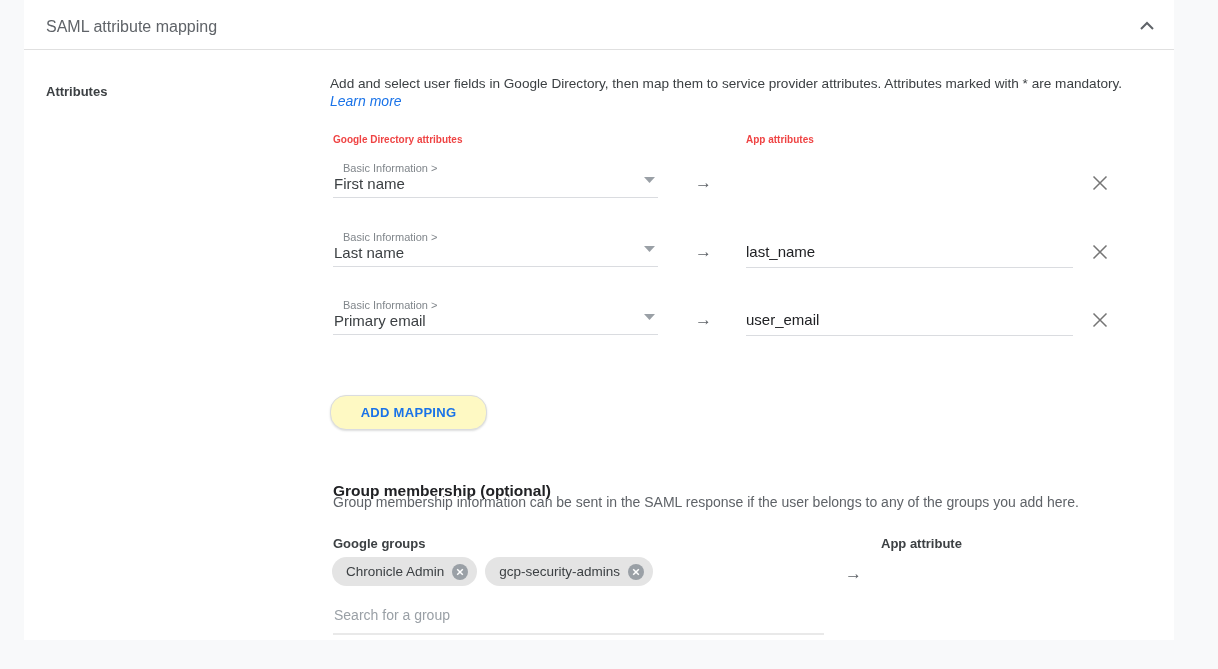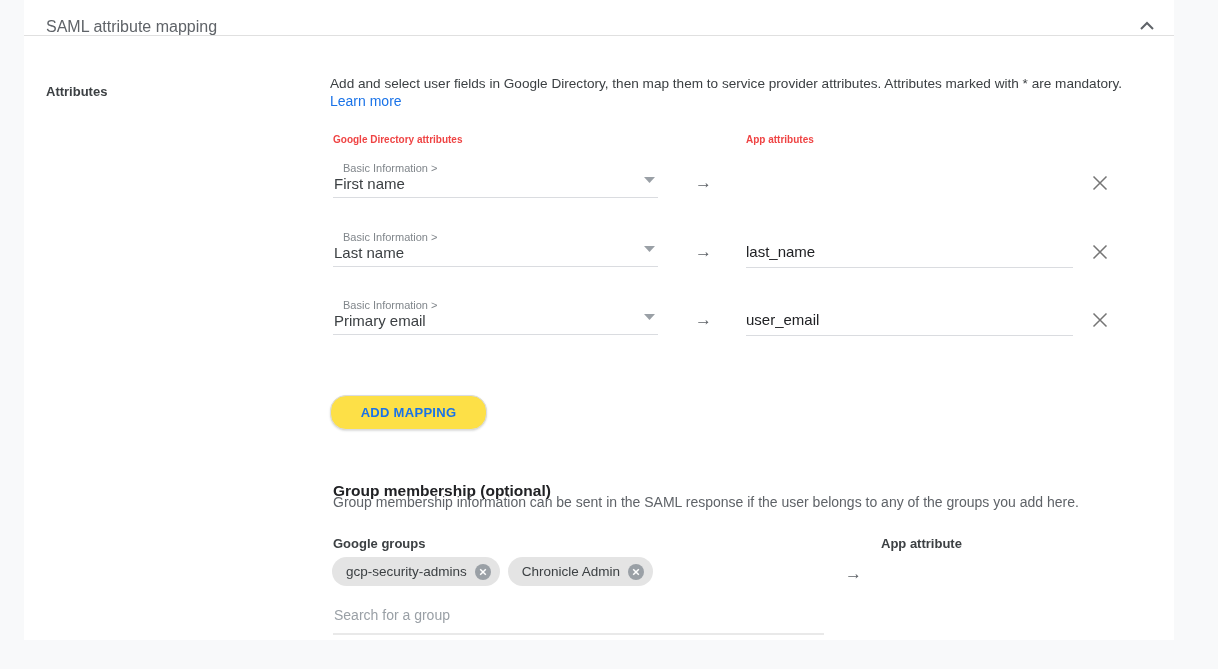--- a/index.html
+++ b/index.html
@@ -5,28 +5,28 @@
   * { margin:0; padding:0; box-sizing:border-box; }
   html,body { background:#f8f9fa; }
   .page {
     position:relative; width:1218px; height:669px; overflow:hidden;
     background:#f8f9fa; font-family:"Liberation Sans", sans-serif;
   }
   .card {
     position:absolute; left:24px; top:0; width:1150px; height:640px;
     background:#ffffff;
   }
-  .card-header { position:absolute; top:0; left:0; right:0; height:36px; border-bottom:1px solid #e0e0e0; }
+  .card-header { position:absolute; top:0; left:0; right:0; height:50px; border-bottom:1px solid #e0e0e0; }
   .card-title { position:absolute; left:22px; top:18px; font-size:16px; color:#5f6368; }
   .collapse-btn { position:absolute; right:14px; top:15px; width:26px; height:24px; border:none; background:none; cursor:pointer; display:flex; align-items:center; justify-content:center; }
 
   .attributes-label { position:absolute; left:22px; top:84px; font-size:13px; font-weight:bold; color:#3c4043; }
 
   .desc { position:absolute; left:306px; top:76px; font-size:13.6px; color:#3c4043; white-space:nowrap; }
-  .learn-more { position:absolute; left:306px; top:93px; font-size:14px; color:#1a73e8; text-decoration:none; cursor:pointer; }
+  .learn-more { position:absolute; left:306px; top:93px; font-size:14px; color:#1a73e8; text-decoration:none; cursor:pointer;font-style:italic; }
 
   .col-header { position:absolute; top:134px; font-size:10px; font-weight:bold; color:#ef4444; }
   .col-google { left:309px; }
   .col-app { left:722px; }
 
   .map-row { position:absolute; left:0; width:1150px; height:48px; }
   .row-0 { top:160px; } .row-1 { top:229px; } .row-2 { top:297px; }
 
   .dir-select { position:absolute; left:309px; top:0; width:325px; height:38px; border-bottom:1px solid #dadce0; cursor:pointer; }
   .select-cat { position:absolute; left:10px; top:2px; font-size:11px; color:#80868b; }
@@ -38,21 +38,21 @@
   .app-input {
     position:absolute; left:722px; top:10px; width:327px; height:29px;
     border:none; border-bottom:1px solid #dadce0; background:transparent;
     font-family:"Liberation Sans", sans-serif; font-size:15px; color:#202124;
     outline:none; padding:0 0 4px 0;
   }
   .remove-btn { position:absolute; left:1064px; top:12px; width:24px; height:24px; border:none; background:none; cursor:pointer; display:flex; align-items:center; justify-content:center; }
 
   .add-mapping-btn {
     position:absolute; left:306px; top:395px; width:157px; height:35px;
-    background:#fde047; border:1px solid #dadce0; border-radius:16px;
+    background:#fef9c3; border:1px solid #dadce0; border-radius:16px;
     box-shadow:0 1px 2px rgba(60,64,67,0.18);
     color:#1a73e8; font-family:"Liberation Sans", sans-serif;
     font-size:13px; font-weight:bold; letter-spacing:0.3px; cursor:pointer;
   }
 
   .gm-heading { position:absolute; left:309px; top:466px; font-size:15.5px; font-weight:bold; color:#202124;margin-top:16px; }
   .gm-desc { position:absolute; left:309px; top:494px; font-size:14px; color:#5f6368; white-space:nowrap;text-align:right; }
   .gm-label { position:absolute; top:536px; font-size:13px; font-weight:bold; color:#3c4043; }
   .gm-label-groups { left:309px; }
   .gm-label-app { left:857px; }
@@ -169,42 +169,42 @@
 
     <button class="add-mapping-btn">ADD MAPPING</button>
 
     <div class="gm-heading">Group membership (optional)</div>
     <div class="gm-desc">Group membership information can be sent in the SAML response if the user belongs to any of the groups you add here.</div>
 
     <div class="gm-label gm-label-groups">Google groups</div>
     <div class="gm-label gm-label-app">App attribute</div>
 
     <div class="chips">
+      <div class="chip">
+        <span>Chronicle Admin</span>
+        <button class="chip-x">
+          <span>
+            <svg width="16" height="16" viewBox="0 0 16 16">
+                <circle cx="8" cy="8" r="8" fill="#9aa0a6"></circle>
+                <path d="M5.2 5.2 L10.8 10.8 M10.8 5.2 L5.2 10.8" stroke="#ffffff" stroke-width="1.5"></path>
+              </svg>
+          </span>
+        </button>
+      </div>
       <div class="chip">
         <span>gcp-security-admins</span>
         <button class="chip-x">
           <span>
             <svg width="16" height="16" viewBox="0 0 16 16">
                 <circle cx="8" cy="8" r="8" fill="#9aa0a6"></circle>
                 <path d="M5.2 5.2 L10.8 10.8 M10.8 5.2 L5.2 10.8" stroke="#ffffff" stroke-width="1.5"></path>
               </svg>
           </span>
         </button>
       </div>
-      <div class="chip">
-        <span>Chronicle Admin</span>
-        <button class="chip-x">
-          <span>
-            <svg width="16" height="16" viewBox="0 0 16 16">
-                <circle cx="8" cy="8" r="8" fill="#9aa0a6"></circle>
-                <path d="M5.2 5.2 L10.8 10.8 M10.8 5.2 L5.2 10.8" stroke="#ffffff" stroke-width="1.5"></path>
-              </svg>
-          </span>
-        </button>
-      </div>
     </div>
 
     <div class="gm-arrow">→</div>
 
     <input class="search-input" type="text" placeholder="Search for a group" style="">
 
   </div>
 </div>
 
 </body></html>

